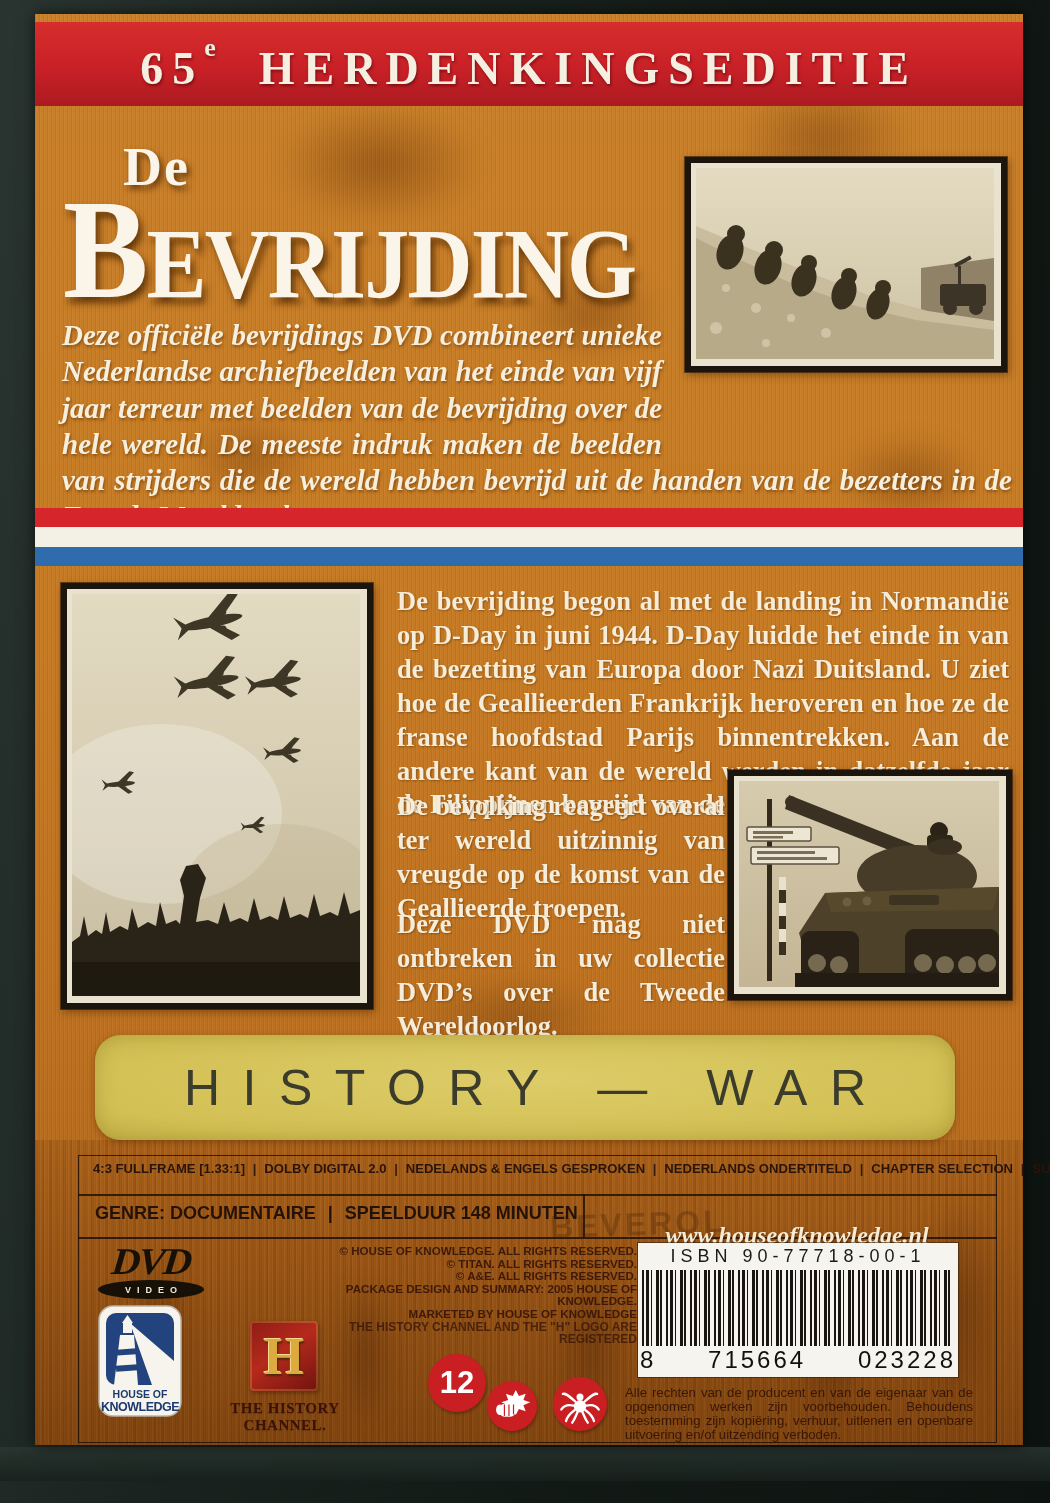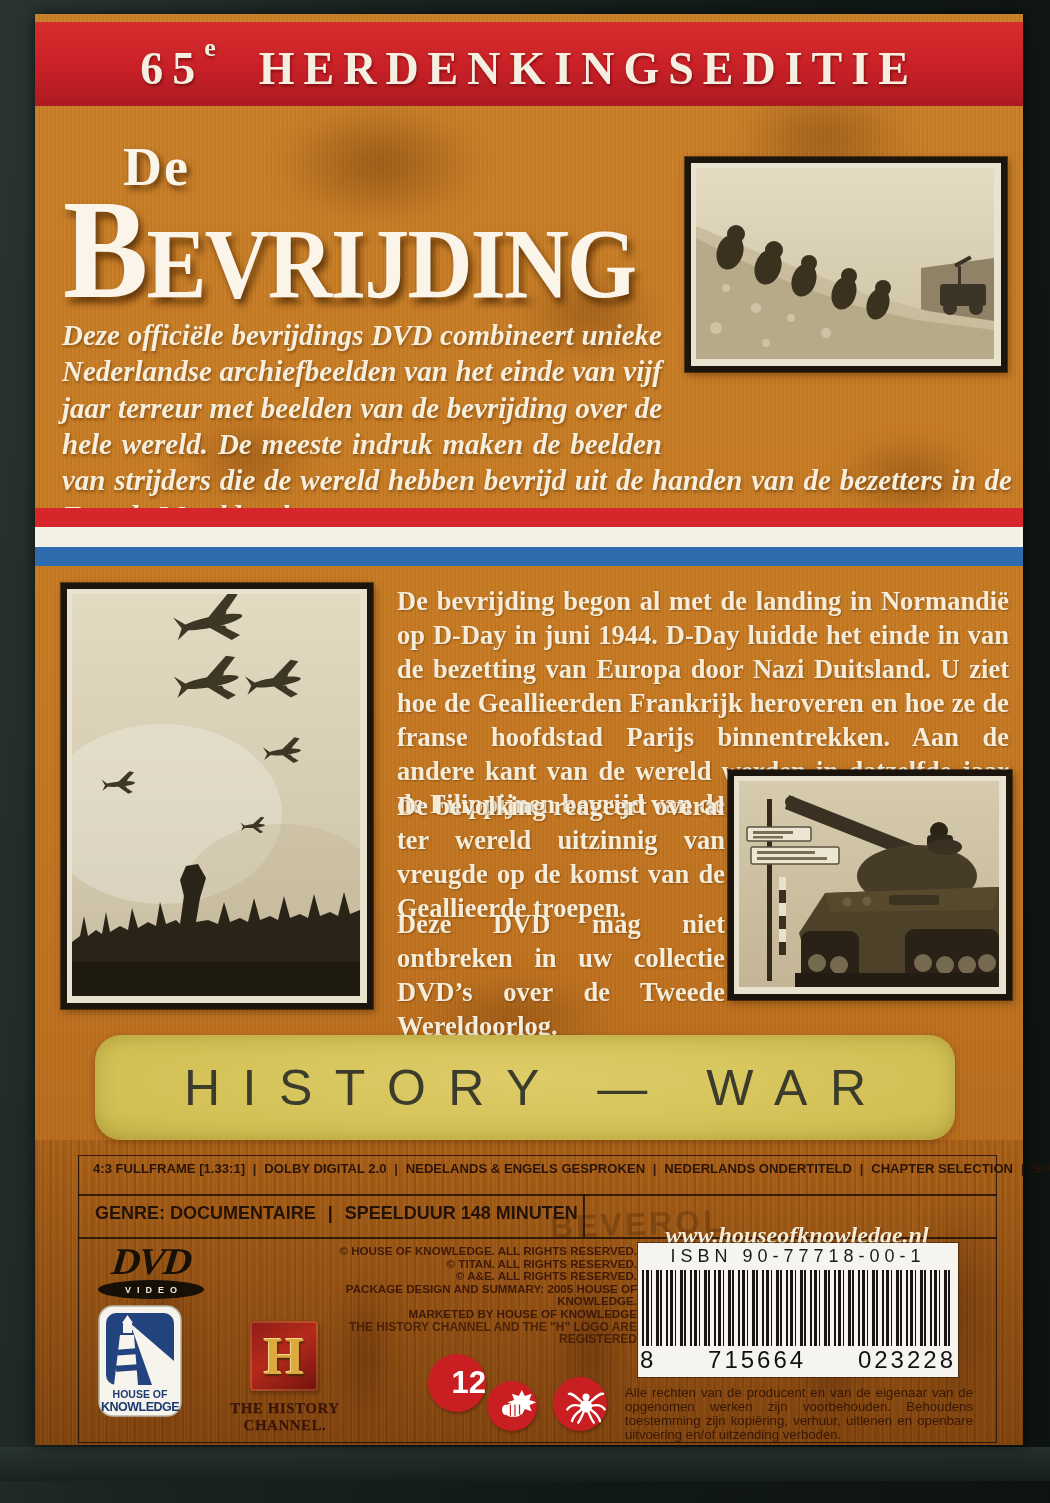--- a/index.html
+++ b/index.html
@@ -103,21 +103,21 @@
     background:linear-gradient(145deg,#8e1c15,#b52a1c 45%,#6f130e);
     display:flex;align-items:center;justify-content:center;
     box-shadow:inset 0 0 0 2px rgba(235,190,90,.25),1px 2px 4px rgba(40,10,0,.4);}
   .hchan .h{font-weight:bold;font-size:52px;color:#dcaa3e;
     text-shadow:-1px -1px 0 #f6dc90,1px 2px 2px #4a2a05;}
   .hchan-label{position:absolute;left:168px;top:1386px;width:164px;text-align:center;
     font-weight:bold;font-size:15px;letter-spacing:.5px;color:#3a1208;
     text-shadow:0 1px 1px rgba(0,0,0,.2);}
   
   .kw{position:absolute;border-radius:50%;background:#c91f23;
-    display:flex;align-items:center;justify-content:flex-end;
+    display:flex;align-items:center;justify-content:center;
     box-shadow:1px 2px 3px rgba(50,15,0,.4);}
   .kw .num{font-family:"Liberation Sans",sans-serif;font-weight:bold;font-size:31px;color:#fff;}
 </style>
 </head>
 <body>
 
 <div class="stage">
   <div class="case-bottom"></div>
 
   <div class="cover">

